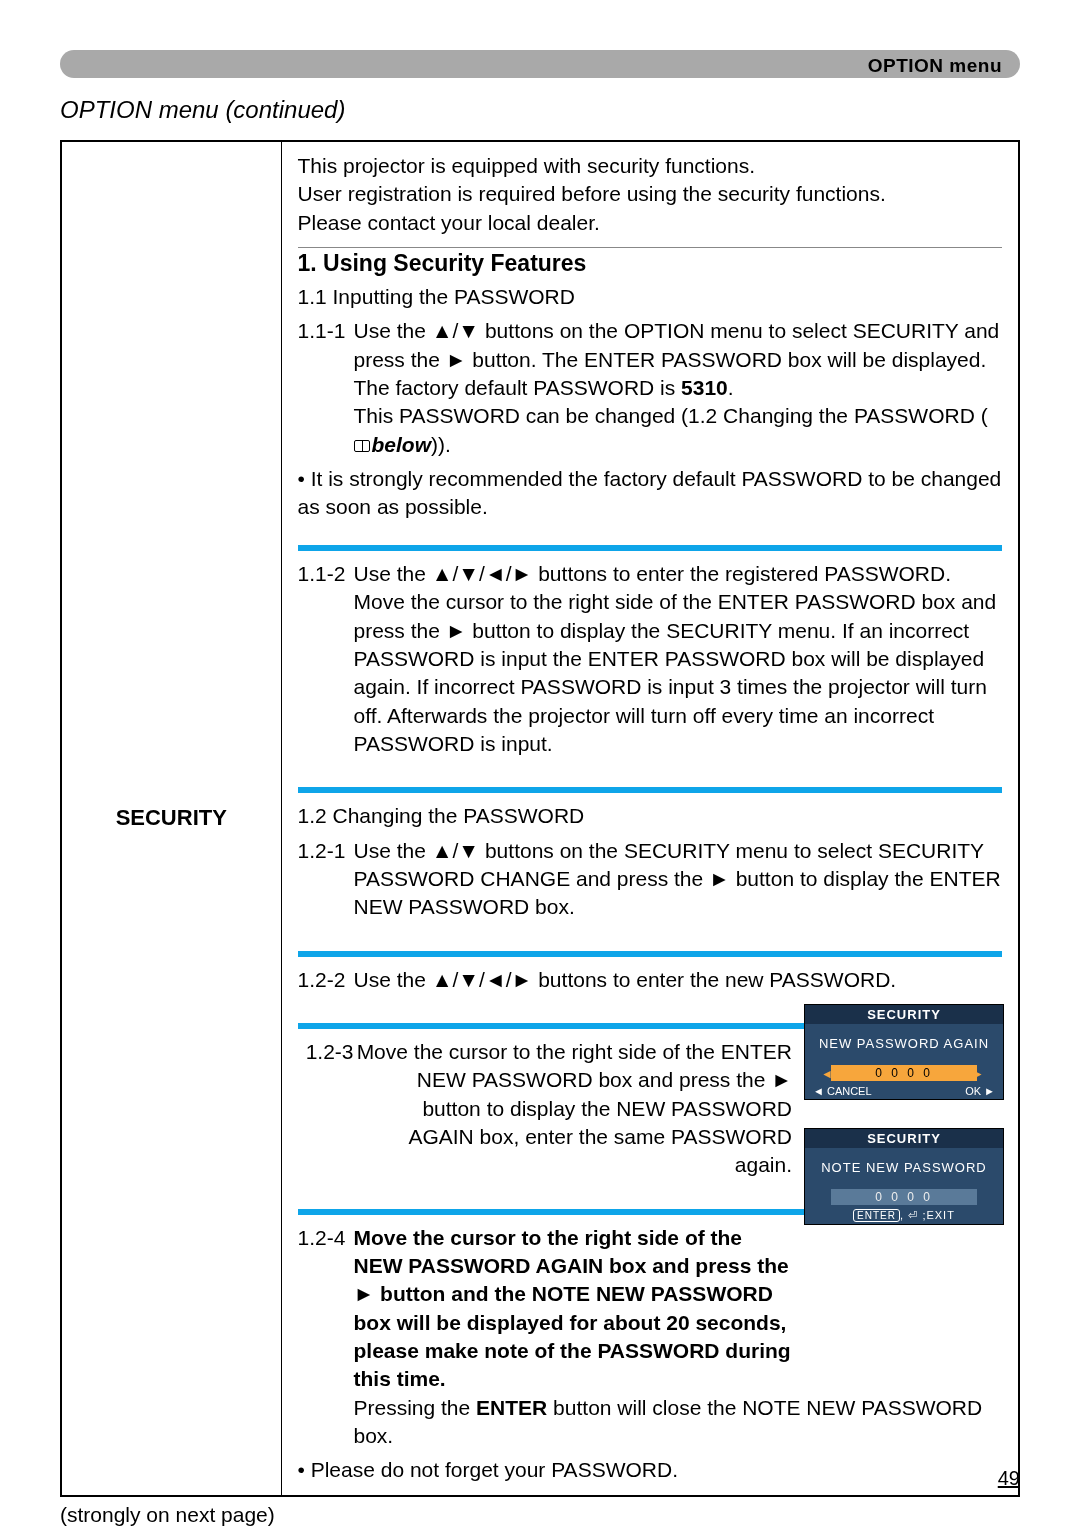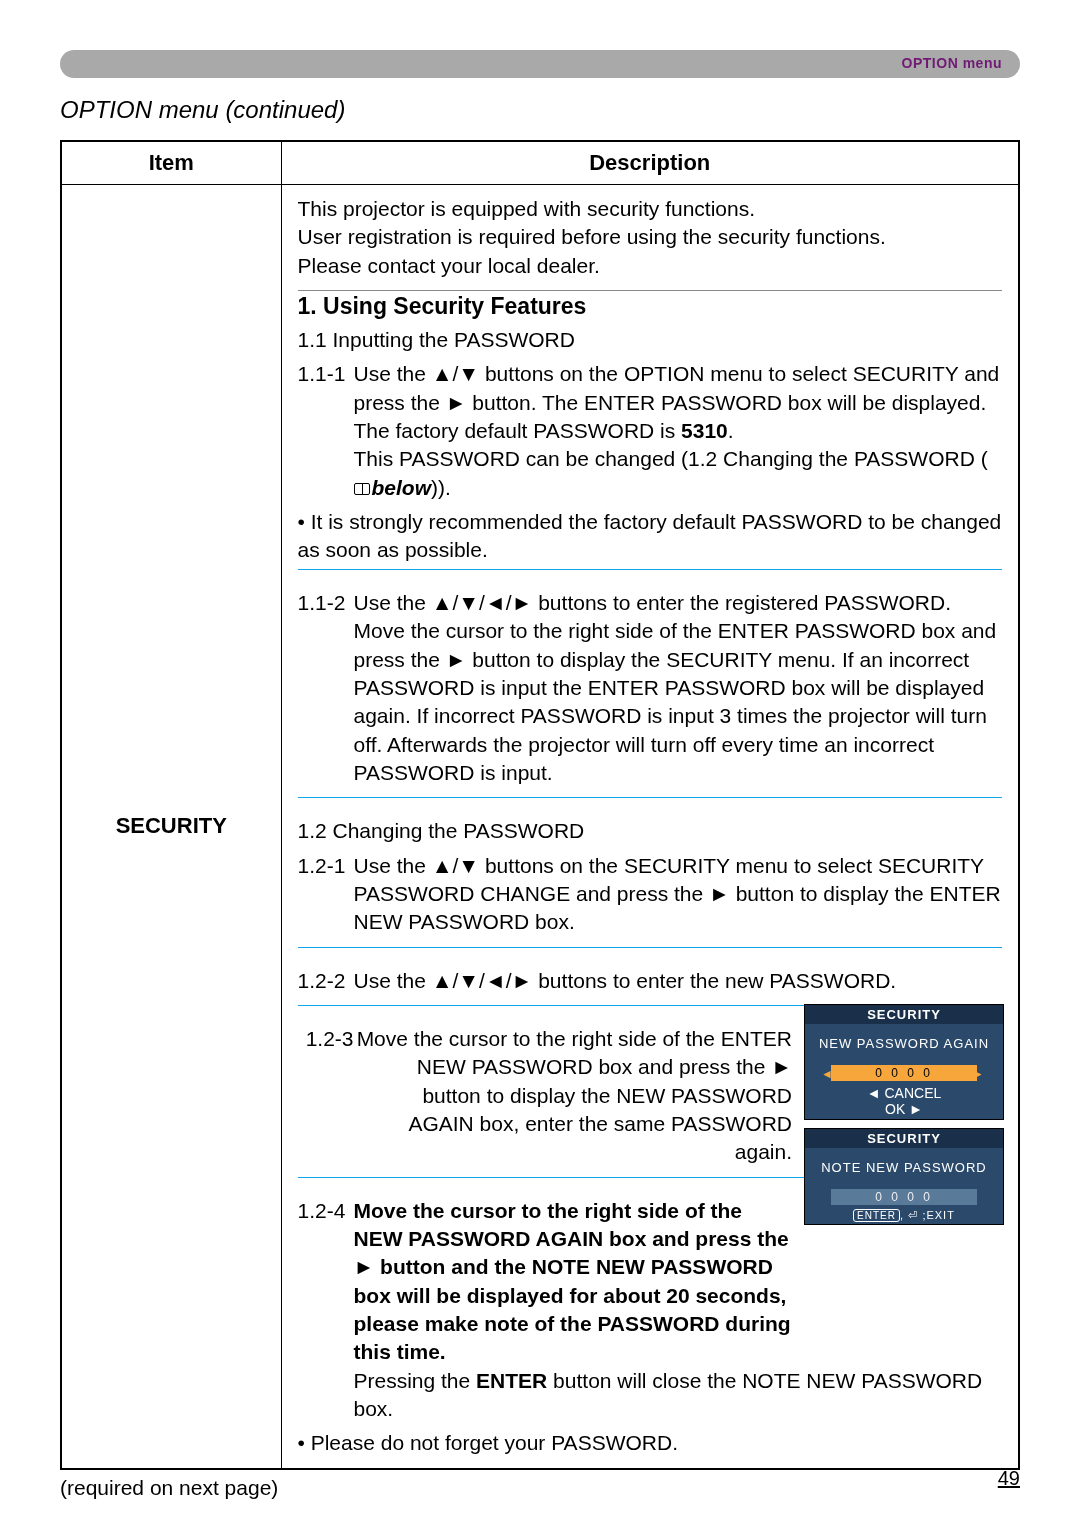--- a/index.html
+++ b/index.html
@@ -1,62 +1,58 @@
 <!DOCTYPE html>
 <html><head>
 <meta charset="utf-8">
 <style>
   * { box-sizing: border-box; margin: 0; padding: 0; }
   body { font-family: Arial, Helvetica, sans-serif; background: #fff; width: 1080px; height: 1532px; position: relative; padding: 50px 60px; color: #000; }
   .header-bar { background: #a9a9a9; border-radius: 14px; height: 28px; position: relative; margin-bottom: 18px; }
-  .header-bar span { position: absolute; right: 18px; color: #701a75; font-weight: bold; font-size: 14px; top: 5px; letter-spacing: 0.5px; }
+  .header-bar span { position: absolute; right: 18px; color: #000000; font-weight: bold; font-size: 19px; top: 5px; letter-spacing: 0.5px; }
   .section-title { font-weight: normal; font-style: italic; font-size: 24px; margin-bottom: 16px; }
   table.main { border-collapse: collapse; width: 100%; border: 2px solid #000; }
   table.main th { border: 1px solid #000; padding: 8px; font-weight: bold; font-size: 22px; text-align: center; }
   table.main td.item-cell { border: 1px solid #000; width: 220px; text-align: center; font-weight: bold; font-size: 22px; vertical-align: middle; }
   table.main td.desc-cell { border: 1px solid #000; padding: 10px 16px; font-size: 21px; line-height: 1.35; vertical-align: top; }
   .intro { border-bottom: 1px solid #888; padding-bottom: 10px; }
   .h1 { font-weight: bold; font-size: 23px; margin-bottom: 4px; }
   .h2 { font-weight: normal; font-size: 21px; margin-bottom: 6px; }
   .step { display: flex; margin-bottom: 6px; }
   .step-num { flex: 0 0 56px; }
   .step-body { flex: 1; }
-  .block { border-bottom: 1px solid #0ea5e9; padding-bottom: 4px; margin-bottom: 19px; }
+  .block { border-bottom: 6px solid #0ea5e9; padding-bottom: 23px; margin-bottom: 9px; }
   .footnote { font-size: 21px; margin-top: 6px; }
   .page-num { position: absolute; bottom: 42px; right: 60px; font-size: 20px; text-decoration: underline; }
   .book-icon { display: inline-block; width: 16px; height: 12px; border: 1px solid #000; border-radius: 2px; vertical-align: middle; position: relative; margin-right: 2px; }
   .book-icon::after { content: ""; position: absolute; left: 50%; top: 0; bottom: 0; width: 1px; background: #000; }
   .dlg { position: absolute; background: #2b4a6b; color: #fff; font-size: 13px; width: 200px; border: 1px solid #000; text-align: center; }
   .dlg1 { right: 76px; top: 1004px; }
   .dlg2 { right: 76px; top: 1128px; }
   .dlg-title { background: #1a304a; padding: 2px 0; font-weight: bold; letter-spacing: 1px; }
   .dlg-sub { padding: 12px 0; letter-spacing: 1px; }
   .dlg-digits { background: #f7a63c; color: #000; margin: 2px 26px; padding: 1px 0; font-size: 12px; letter-spacing: 3px; position: relative; }
   .dlg-digits .tri-l { position: absolute; left: -10px; top: 2px; color: #f7a63c; }
   .dlg-digits .tri-r { position: absolute; right: -10px; top: 2px; color: #f7a63c; }
   .dlg-digits2 { background: #5a7a99; color: #eee; margin: 2px 26px; padding: 1px 0; font-size: 12px; letter-spacing: 3px; }
-  .dlg-foot { display: flex; justify-content: space-between; padding: 2px 8px; font-size: 14px; flex-direction: column; }
+  .dlg-foot { display: flex; justify-content: space-between; padding: 2px 8px; font-size: 11px; }
   .dlg-foot2 { padding: 2px 0; font-size: 11px; letter-spacing: 1px; }
   .enter-key { border: 1px solid #fff; border-radius: 3px; padding: 0 3px; font-size: 10px; }
 </style>
 </head>
 <body>
 
 <div class="header-bar">
   <span>OPTION menu</span>
 </div>
 
 <div class="section-title">OPTION menu (continued)</div>
 
 <table class="main">
   <tbody>
-      <tr>
-    <th>Item</th>
-    <th>Description</th>
-  </tr>
   <tr>
     <td class="item-cell">SECURITY</td>
     <td class="desc-cell">
 
       <div class="intro">
         <div>This projector is equipped with security functions.</div>
         <div>User registration is required before using the security functions.</div>
         <div>Please contact your local dealer.</div>
       </div>
 
@@ -138,15 +134,15 @@
 
 <div class="dlg dlg2">
   <div class="dlg-title">SECURITY</div>
   <div class="dlg-sub">NOTE NEW PASSWORD</div>
   <div class="dlg-digits2">0 0 0 0</div>
   <div class="dlg-foot2">
     <span class="enter-key">ENTER</span><span>, ⏎ ;EXIT</span>
   </div>
 </div>
 
-<div class="footnote">(required on next page)</div>
+<div class="footnote">(strongly on next page)</div>
 
 <div class="page-num">49</div>
 
 </body></html>

